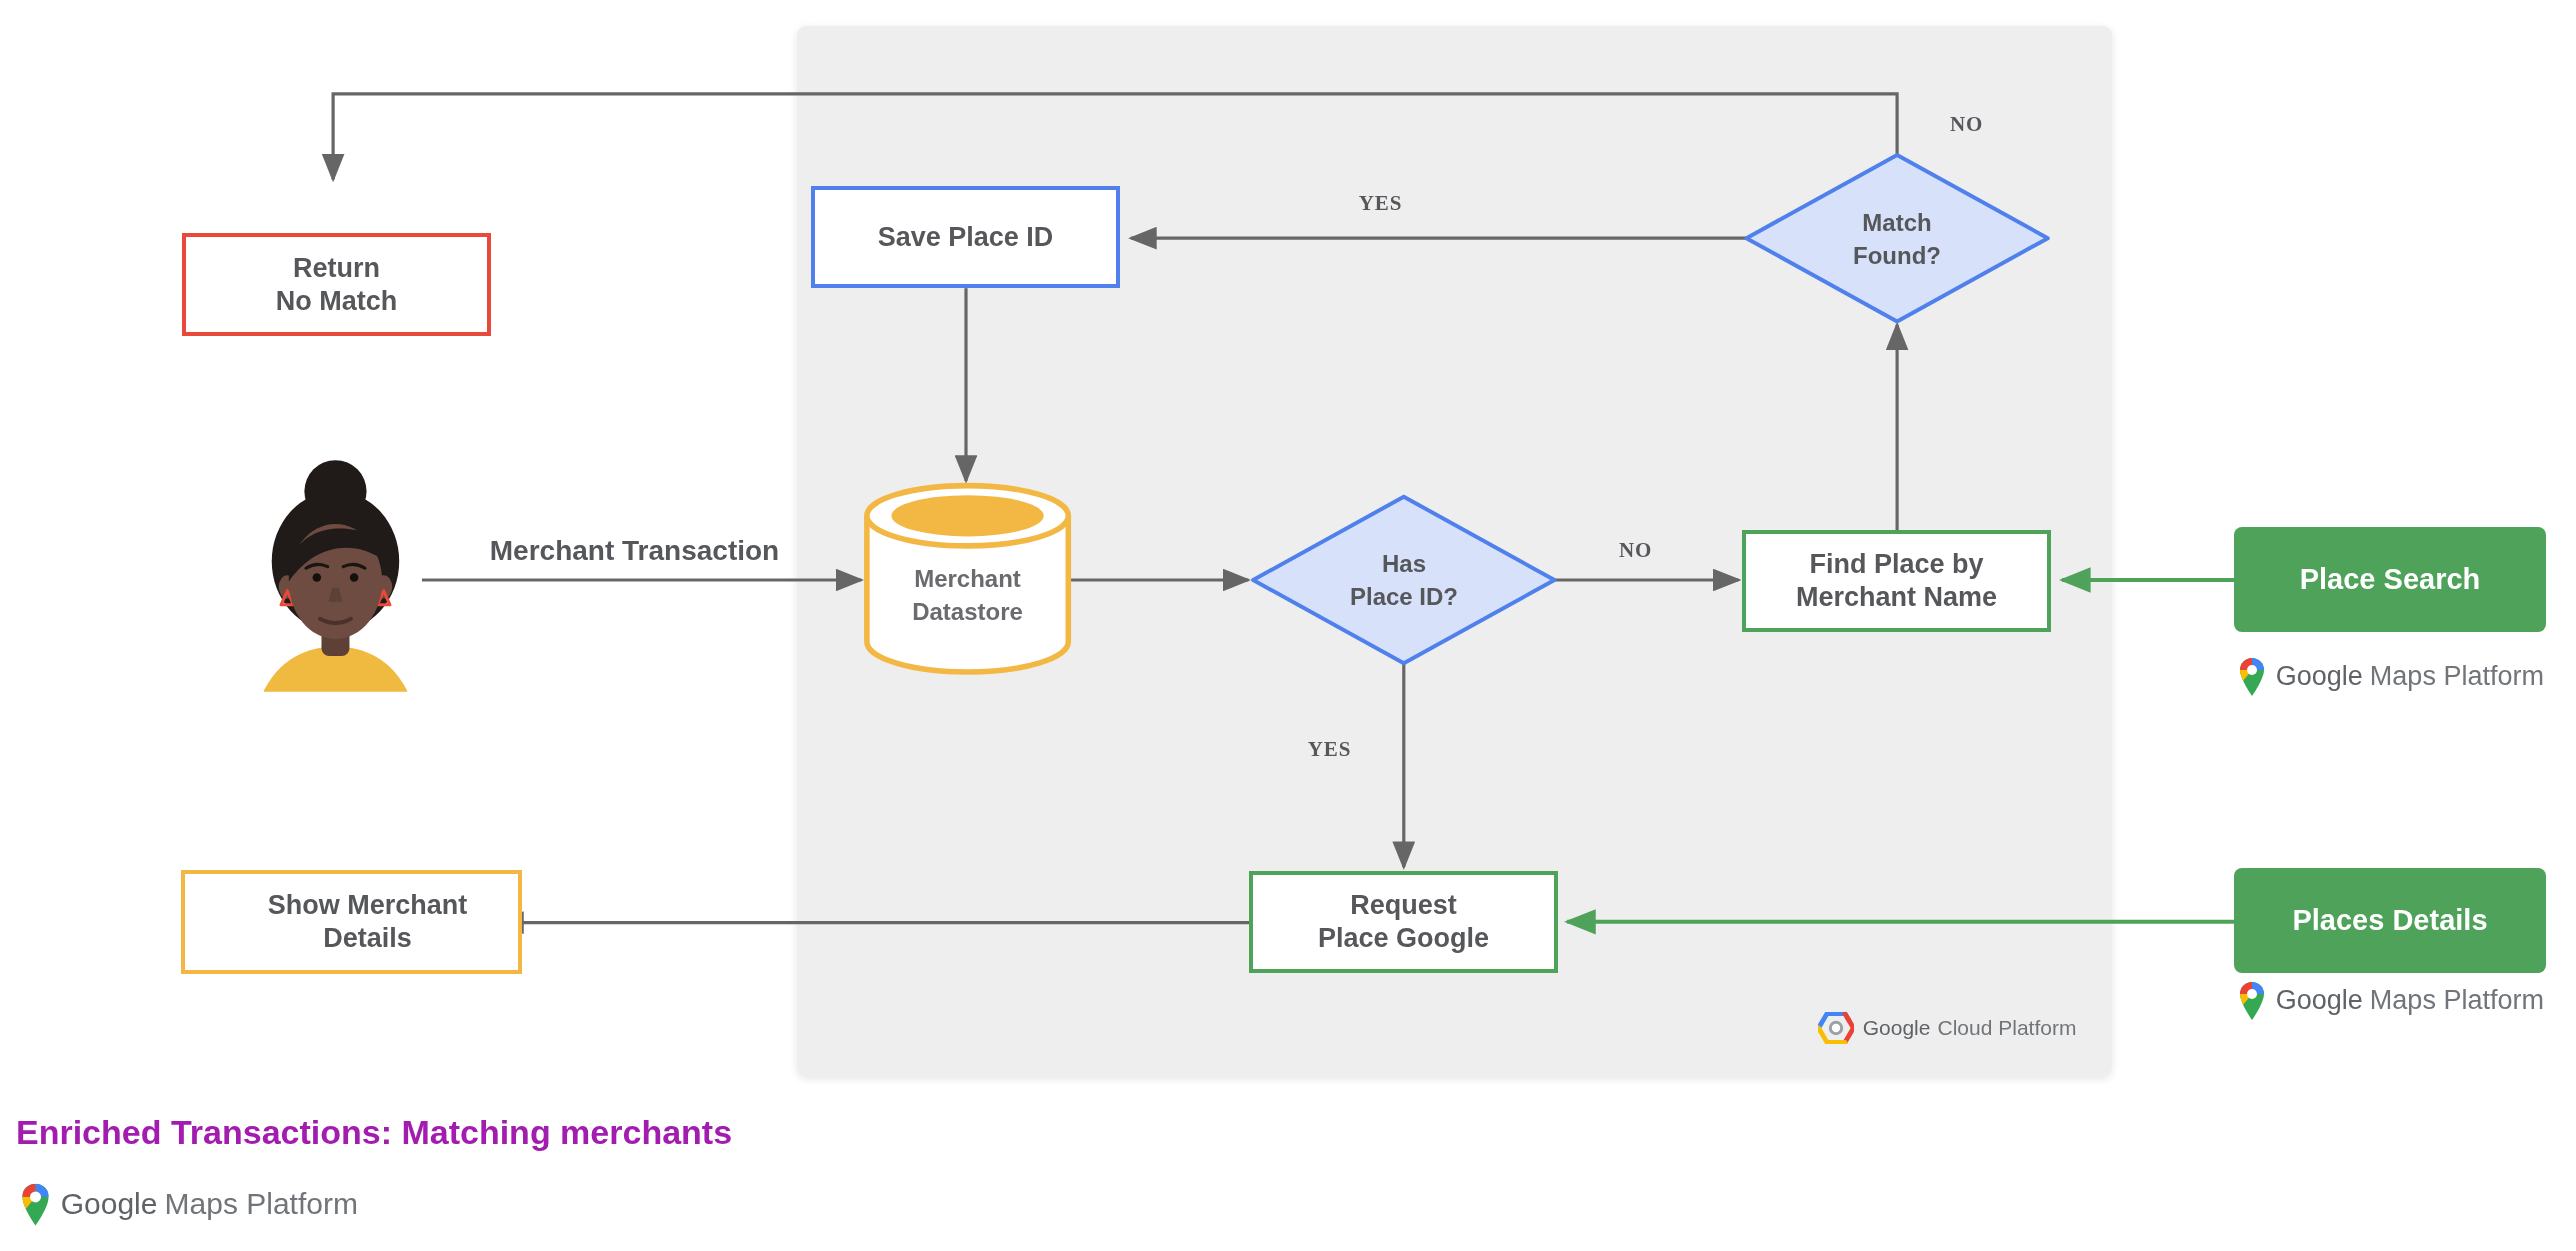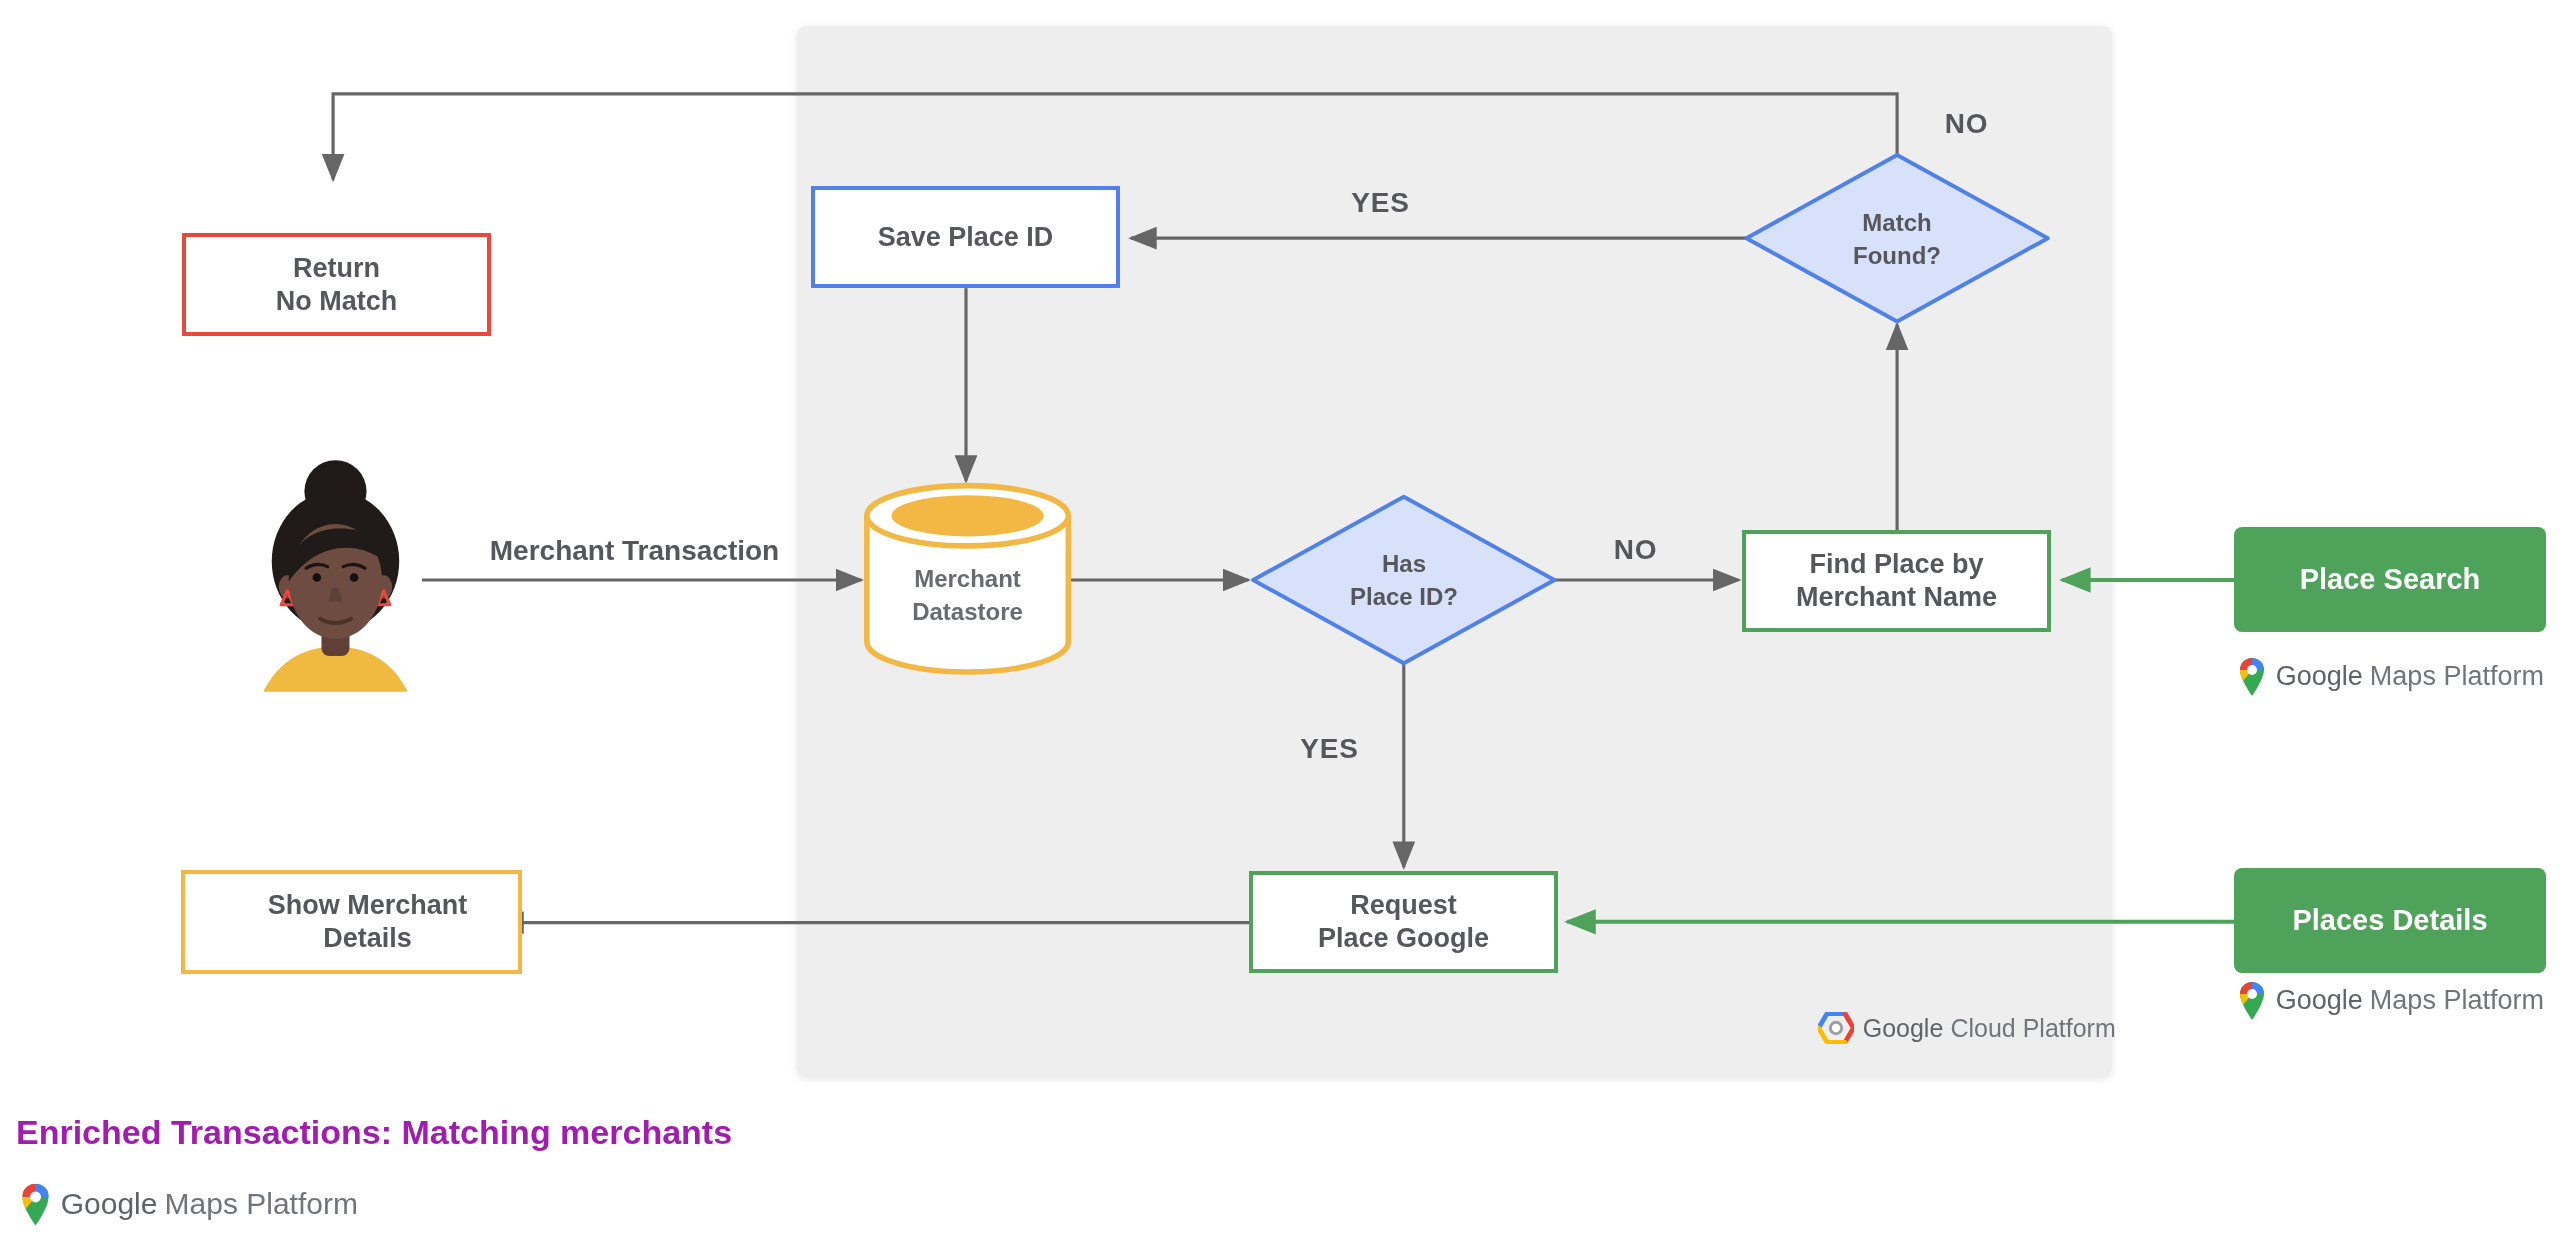--- a/index.html
+++ b/index.html
@@ -14,33 +14,33 @@
   .b-red   {border:4px solid #E8493B;}
   .b-blue  {border:4px solid #4F80EC;}
   .b-green {border:4px solid #4EA25A;}
   .b-yellow{border:4px solid #F2B843;}
 
   .api-box{position:absolute;display:flex;align-items:center;justify-content:center;background:#4EA25A;
            border-radius:8px;color:#ffffff;font-weight:bold;font-size:29px;}
 
   .free-label{position:absolute;display:flex;align-items:center;justify-content:center;text-align:center;
               color:#56575B;font-weight:bold;background:transparent;}
-  .lbl-small{font-size:28px;letter-spacing:0.8px;}
+  .lbl-small{font-size:21px;letter-spacing:0.8px;font-family:Liberation Serif, serif;}
   .lbl-med{font-size:28px;}
 
   .diamond-label{position:absolute;display:flex;flex-direction:column;align-items:center;justify-content:center;
                  text-align:center;color:#56575B;font-weight:bold;font-size:24px;line-height:33px;}
   .cyl-label{position:absolute;display:flex;flex-direction:column;align-items:center;justify-content:center;
              text-align:center;color:#6A6B6E;font-weight:bold;font-size:24px;line-height:33px;}
 
   .logo-row{position:absolute;display:flex;align-items:center;gap:8.7px;}
   .logo-text{font-size:27px;color:#5F6368;white-space:nowrap;}
   .logo-text .brand{font-weight:500;color:#5F6368;}
   .logo-text .product{font-weight:400;color:#717579;margin-left:7.1px;}
-  .gcp .logo-text{font-size:25px;}
+  .gcp .logo-text{font-size:21px;}
   .footer-logo .logo-text{font-size:30px;}
 
   .footer-title{position:absolute;left:16px;top:1112px;font-size:34px;line-height:41px;font-weight:bold;color:#a21caf;}
 </style>
 </head>
 <body>
 
 <div class="stage">
 
   <div class="panel"></div>

